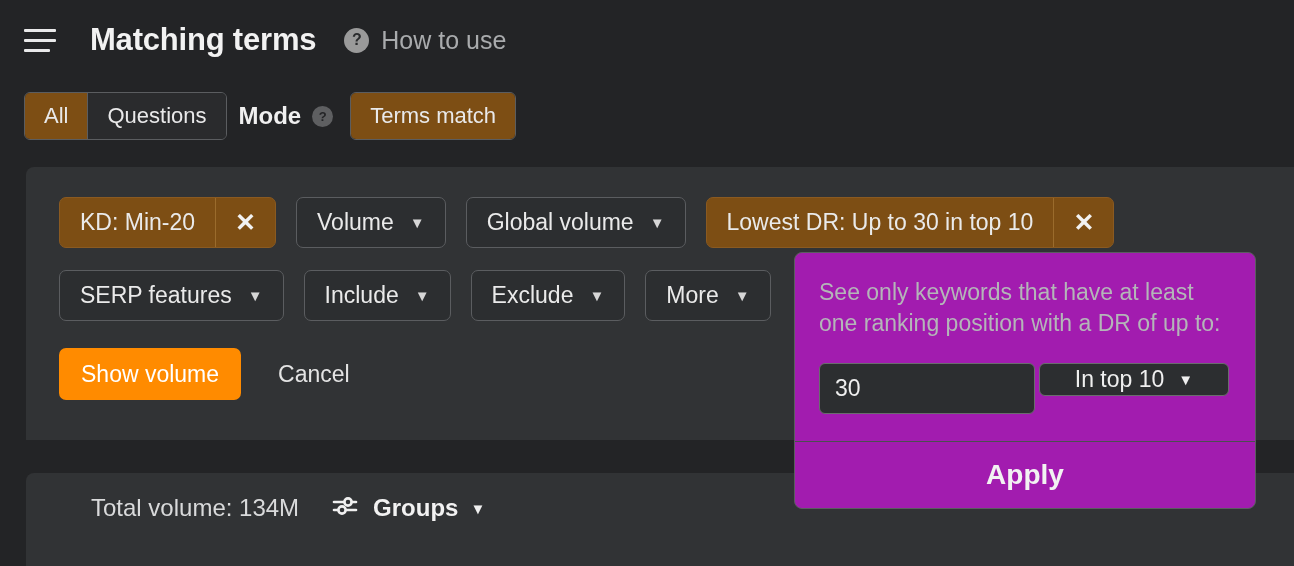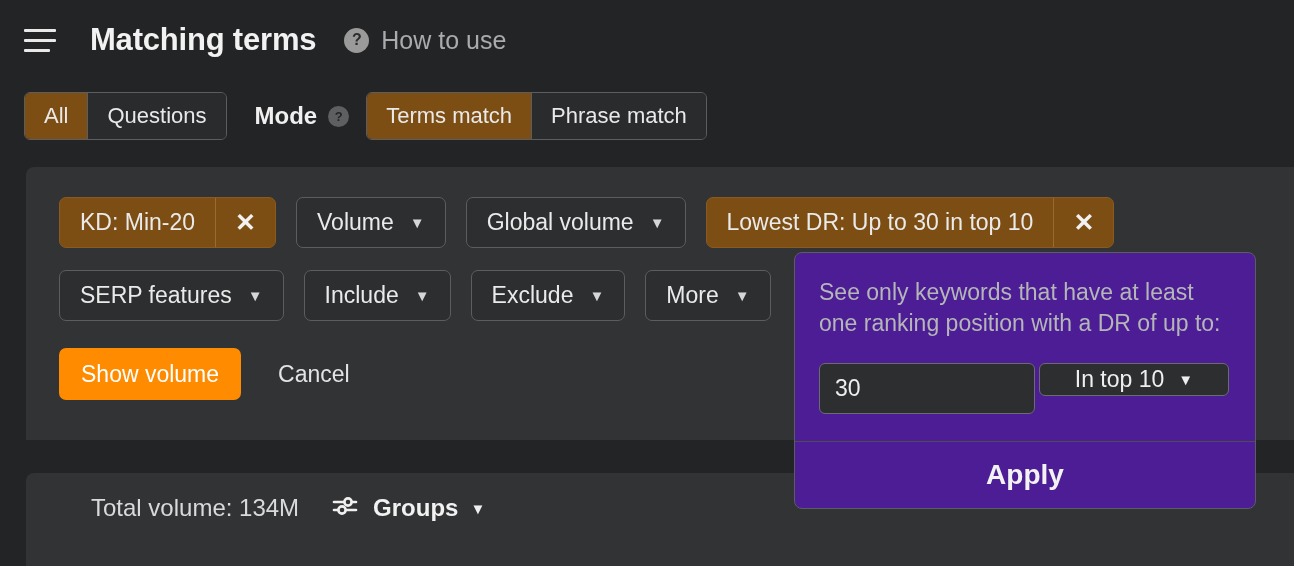--- a/index.html
+++ b/index.html
@@ -111,21 +111,21 @@
     color: #e9e9ea;
     background: #2a2b2d;
     border-right: 1px solid #5b5d60;
     cursor: pointer;
     white-space: nowrap;
   }
   .seg-btn:last-child { border-right: none; }
   .seg-btn.active { background: #7d4e14; }
 
   #mode-label {
-    margin-left: 28px;
+    margin-left: 12px;
     font-size: 24px;
     font-weight: bold;
     color: #f0f0f0;
   }
   #mode-help { margin-left: 11px; }
   #mode-seg { margin-left: 17px; }
 
   
   #filter-card {
     position: absolute;
@@ -214,21 +214,21 @@
     cursor: pointer;
   }
 
   
   #dr-panel {
     position: absolute;
     left: 794px; top: 252px;
     width: 462px;
     border: 1px solid #5b5d60;
     border-radius: 8px;
-    background: #4c1d95;
+    background: #a21caf;
     box-sizing: border-box;
     overflow: hidden;
     z-index: 10;
   }
   #dr-panel-body {
     padding: 24px 24px 27px 24px;
   }
   #dr-desc {
     font-size: 23px;
     line-height: 1.33;
@@ -345,21 +345,20 @@
 
 <div id="toggle-row">
   <div class="seg-group" id="type-seg">
     <div class="seg-btn active">All</div>
     <div class="seg-btn">Questions</div>
   </div>
   <div id="mode-label">Mode</div>
   <div class="help-circle small" id="mode-help">?</div>
   <div class="seg-group" id="mode-seg">
     <div class="seg-btn active">Terms match</div>
-    <div class="seg-btn">Phrase match</div>
   </div>
 </div>
 
 <div id="filter-card">
 
   <div class="chip-row" id="chip-row-1">
     <div class="chip active-chip">
       <span class="chip-label">KD: Min-20</span>
       <span class="chip-x">✕</span>
     </div>

